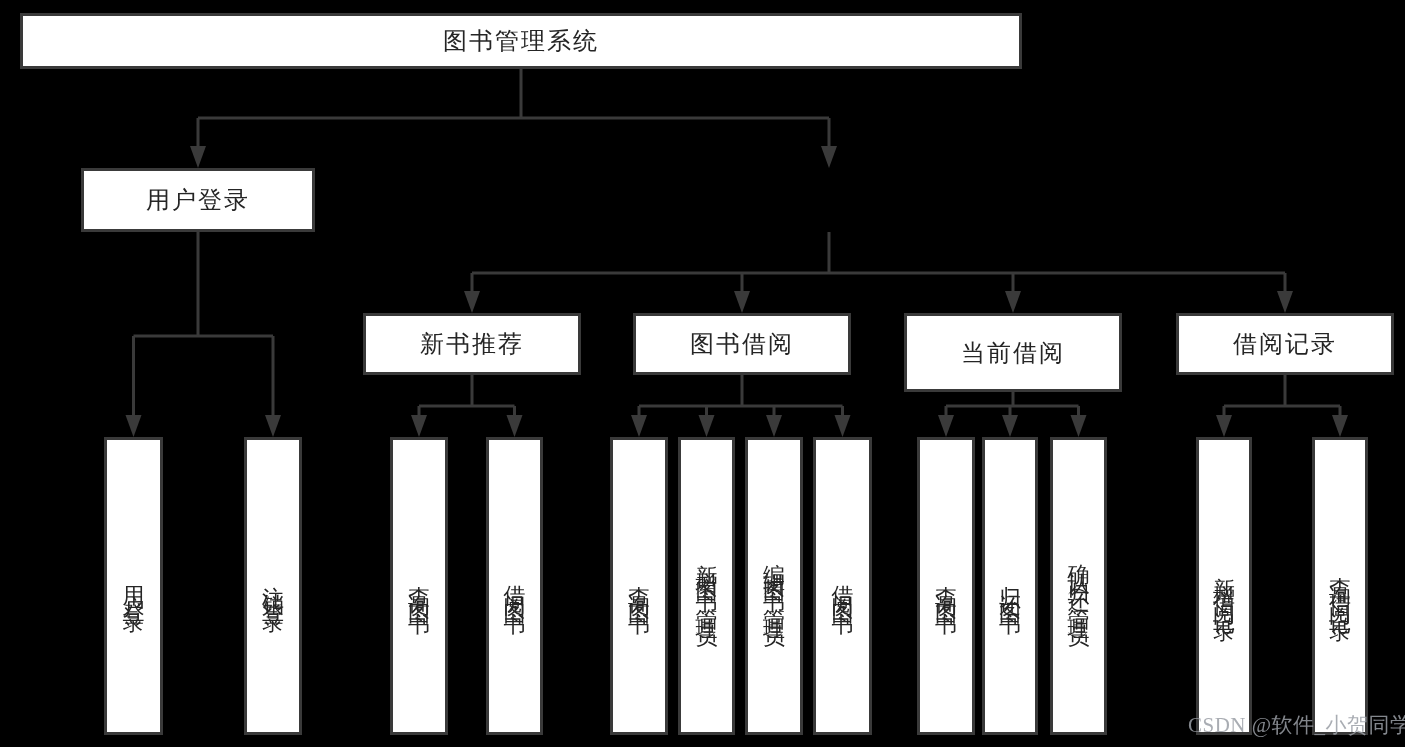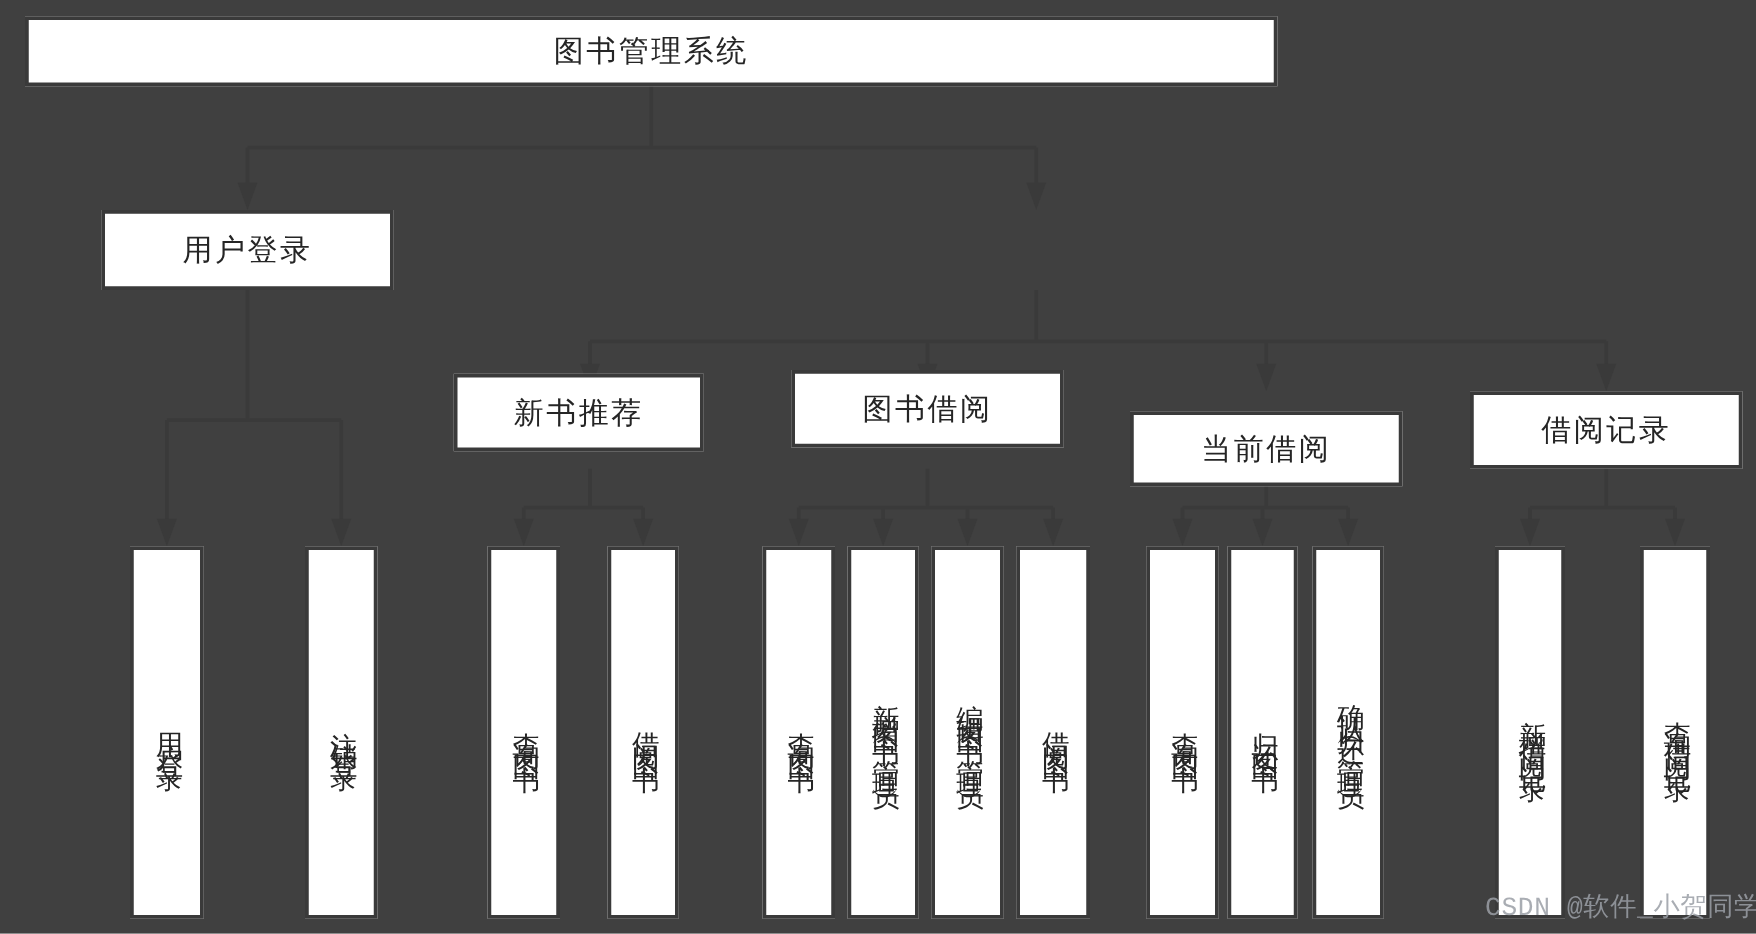--- a/index.html
+++ b/index.html
@@ -1,18 +1,18 @@
 <!DOCTYPE html>
 <html><head>
 <meta charset="utf-8">
 <style>
   html,body{margin:0;padding:0;background:#ffffff;}
   #canvas{
-    position:relative;width:1405px;height:747px;background:#404040;overflow:hidden;
-    font-family:Liberation Mono, monospace;color:#252525;
+    position:relative;width:1405px;height:747px;background:#000000;overflow:hidden;
+    font-family:Liberation Serif, serif;color:#252525;
   }
   #connectors{position:absolute;left:0;top:0;z-index:0;}
   #connectors path{stroke:#3a3a3a;stroke-width:3;fill:none;}
   #connectors polygon{fill:#3a3a3a;}
   .node{
     position:absolute;z-index:1;background:#ffffff;border:3px solid #3a3a3a;
     display:flex;align-items:center;justify-content:center;box-sizing:border-box;
     font-size:24px;letter-spacing:2px;white-space:nowrap;
   }
   .leaf{
@@ -67,23 +67,23 @@
 
     <path d="M1285 375 V406 M1224 406 H1340 M1224 406 V417 M1340 406 V417"></path>
     <polygon points="1216,415 1232,415 1224,437"></polygon>
     <polygon points="1332,415 1348,415 1340,437"></polygon>
   </svg>
 
   <div class="node" style="left:20px;top:13px;width:1002px;height:56px;">图书管理系统</div>
 
   <div class="node" style="left:81px;top:168px;width:234px;height:64px;">用户登录</div>
 
-  <div class="node" style="left:363px;top:299px;width:200px;height:62px;">新书推荐</div>
-  <div class="node" style="left:633px;top:296px;width:218px;height:62px;">图书借阅</div>
-  <div class="node" style="left:904px;top:313px;width:218px;height:60px;margin-top:16px;">当前借阅</div>
+  <div class="node" style="left:363px;top:313px;width:218px;height:62px;">新书推荐</div>
+  <div class="node" style="left:633px;top:313px;width:218px;height:62px;">图书借阅</div>
+  <div class="node" style="left:904px;top:313px;width:218px;height:79px;">当前借阅</div>
   <div class="node" style="left:1176px;top:313px;width:218px;height:62px;">借阅记录</div>
 
   <div class="leaf" style="left:104px;width:59px;">
     <span class="vtext">用户登录</span>
   </div>
   <div class="leaf" style="left:244px;width:58px;">
     <span class="vtext">注销登录</span>
   </div>
 
   <div class="leaf" style="left:390px;width:58px;">

